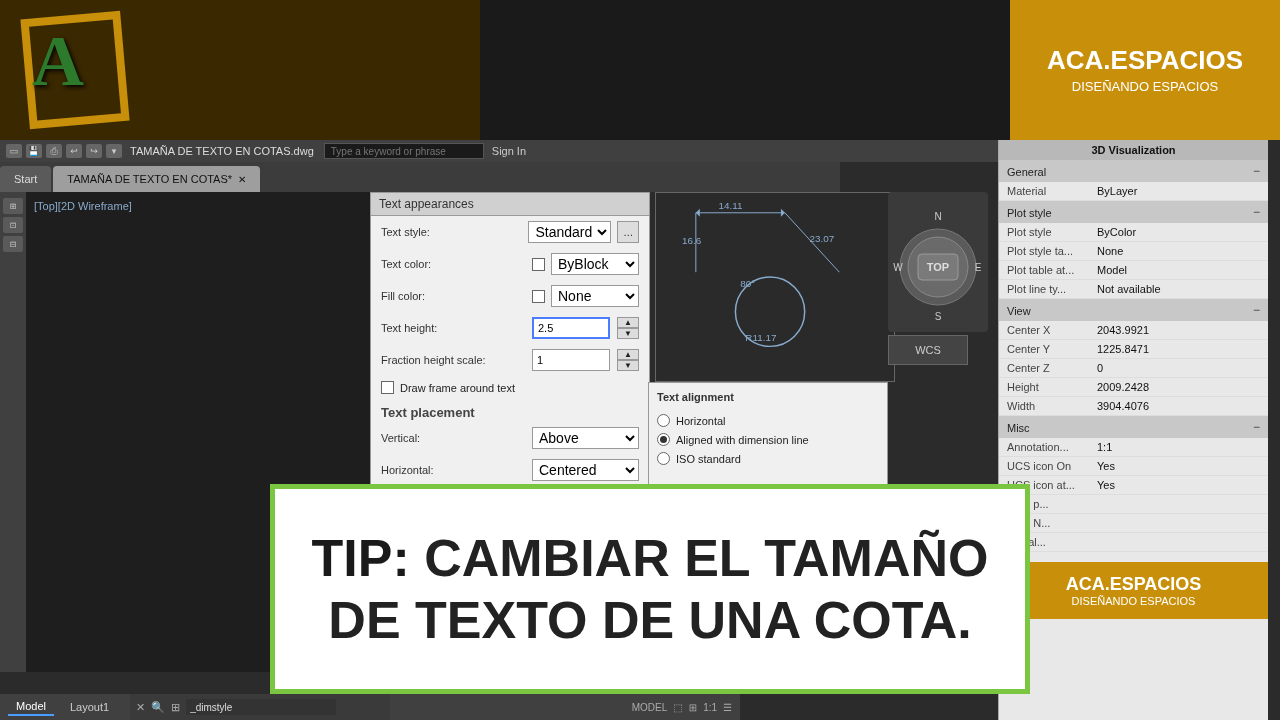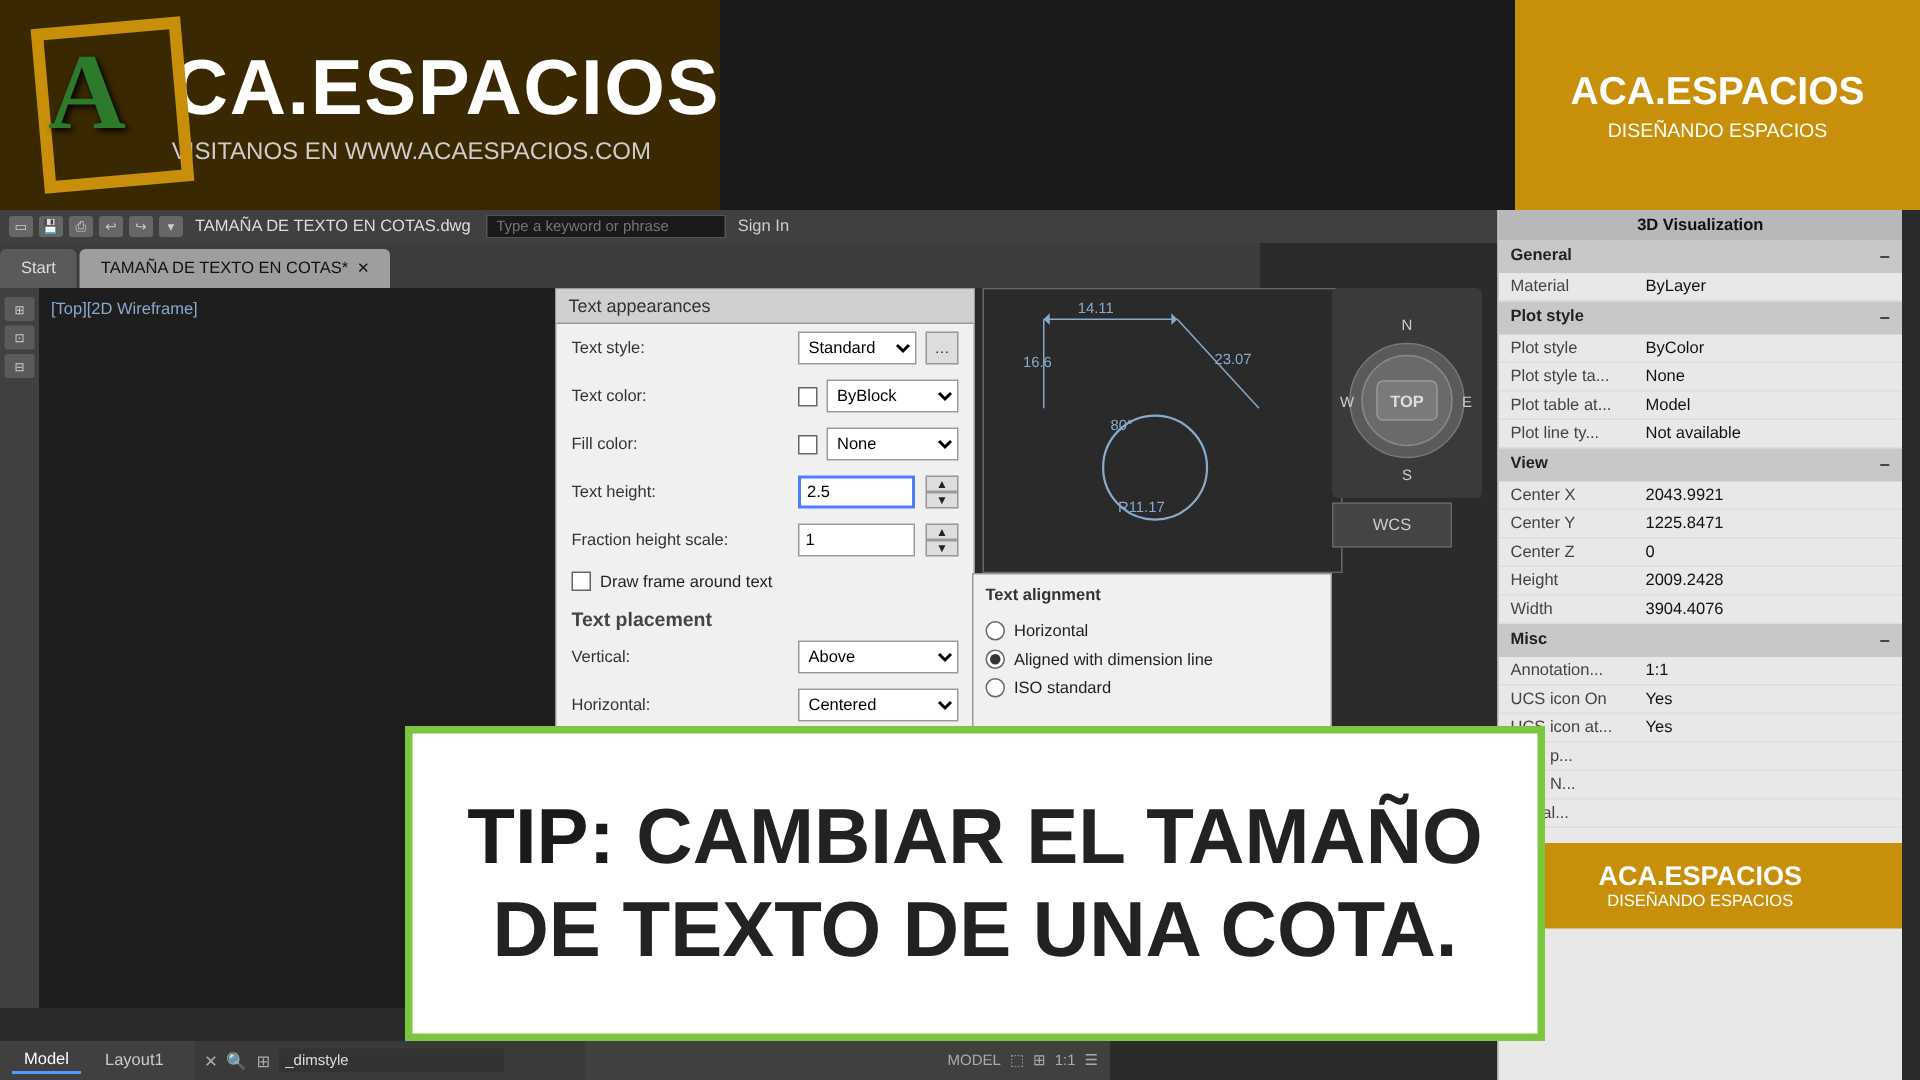--- a/index.html
+++ b/index.html
@@ -97,21 +97,21 @@
     #dimstyle-header {
       background: #d0d0d0; padding: 4px 8px; font-size: 12px; font-weight: normal; color: #333;
       border-bottom: 1px solid #999;
     }
     .ds-row { display: flex; align-items: center; padding: 5px 10px; font-size: 11px; color: #222; gap: 6px; }
     .ds-label { width: 145px; color: #333; font-size: 11px; }
     .ds-input {
       flex: 1; height: 22px; border: 1px solid #999; background: white; font-size: 11px; padding: 2px 4px;
     }
     .ds-select {
-      flex: 1; height: 22px; border: 1px solid #999; background: white; font-size: 11px; padding: 1px 2px; cursor: pointer;
+      flex: 1; height: 22px; border: 1px solid #999; background: white; font-size: 14px; padding: 1px 2px; cursor: pointer;
     }
     .ds-btn { width: 22px; height: 22px; background: #ddd; border: 1px solid #999; font-size: 10px; cursor: pointer; display: flex; align-items: center; justify-content: center; }
     .ds-checkbox { width: 13px; height: 13px; border: 1px solid #666; background: white; display: flex; align-items: center; justify-content: center; font-size: 9px; }
     .ds-section-label { padding: 6px 10px 2px; font-size: 13px; color: #444; font-weight: bold; }
     #draw-frame-row { display: flex; align-items: center; padding: 5px 10px; font-size: 11px; color: #222; gap: 6px; }
 
     
     #preview-area {
       position: absolute; top: 52px; left: 640px; width: 250px; height: 290px;
       background: #2a2a2a; border: 1px solid #666;
@@ -132,22 +132,22 @@
       position: absolute; top: 185px; left: 895px; width: 100px; height: 140px;
       background: transparent;
     }
 
     
     #properties-panel {
       position: absolute; top: 52px; right: 0; width: 270px; height: 620px;
       background: #e8e8e8; border-left: 1px solid #aaa;
     }
     .pp-section-header {
-      background: #c8c8c8; padding: 4px 8px; font-size: 11px; font-weight: bold; color: #222;
-      display: flex; align-items: flex-start; justify-content: space-between; cursor: pointer;
+      background: #c8c8c8; padding: 4px 8px; font-size: 11px; font-weight: normal; color: #222;
+      display: flex; align-items: flex-end; justify-content: space-between; cursor: pointer;
     }
     .pp-section-collapse { font-size: 12px; color: #444; cursor: pointer; }
     .pp-row { display: flex; align-items: center; padding: 3px 8px; font-size: 11px; color: #222; border-bottom: 1px solid #ddd; }
     .pp-key { width: 90px; color: #444; font-size: 11px; }
     .pp-val { flex: 1; color: #111; font-size: 11px; }
     .pp-panel-title { background: #b8b8b8; padding: 4px 8px; font-size: 11px; font-weight: bold; color: #111; text-align: center; }
 
     
     #tip-panel {
       position: absolute; bottom: 26px; left: 270px; width: 760px; height: 210px;
@@ -183,24 +183,20 @@
 
   </style>
 </head>
 <body>
 
 <div id="banner">
   <div id="banner-logo-area">
     <div id="autocad-logo">
       <div class="logo-border"></div>
       <div class="logo-a">A</div>
-    </div>
-    <div id="banner-text">
-      <div id="banner-title">CA.ESPACIOS</div>
-      <div id="banner-subtitle">VISITANOS EN WWW.ACAESPACIOS.COM</div>
     </div>
   </div>
   <div id="banner-right">
     <div id="banner-right-title">ACA.ESPACIOS</div>
     <div id="banner-right-sub">DISEÑANDO ESPACIOS</div>
   </div>
 </div>
 
 <div id="titlebar" style="top:140px;">
   <div id="titlebar-icons">

